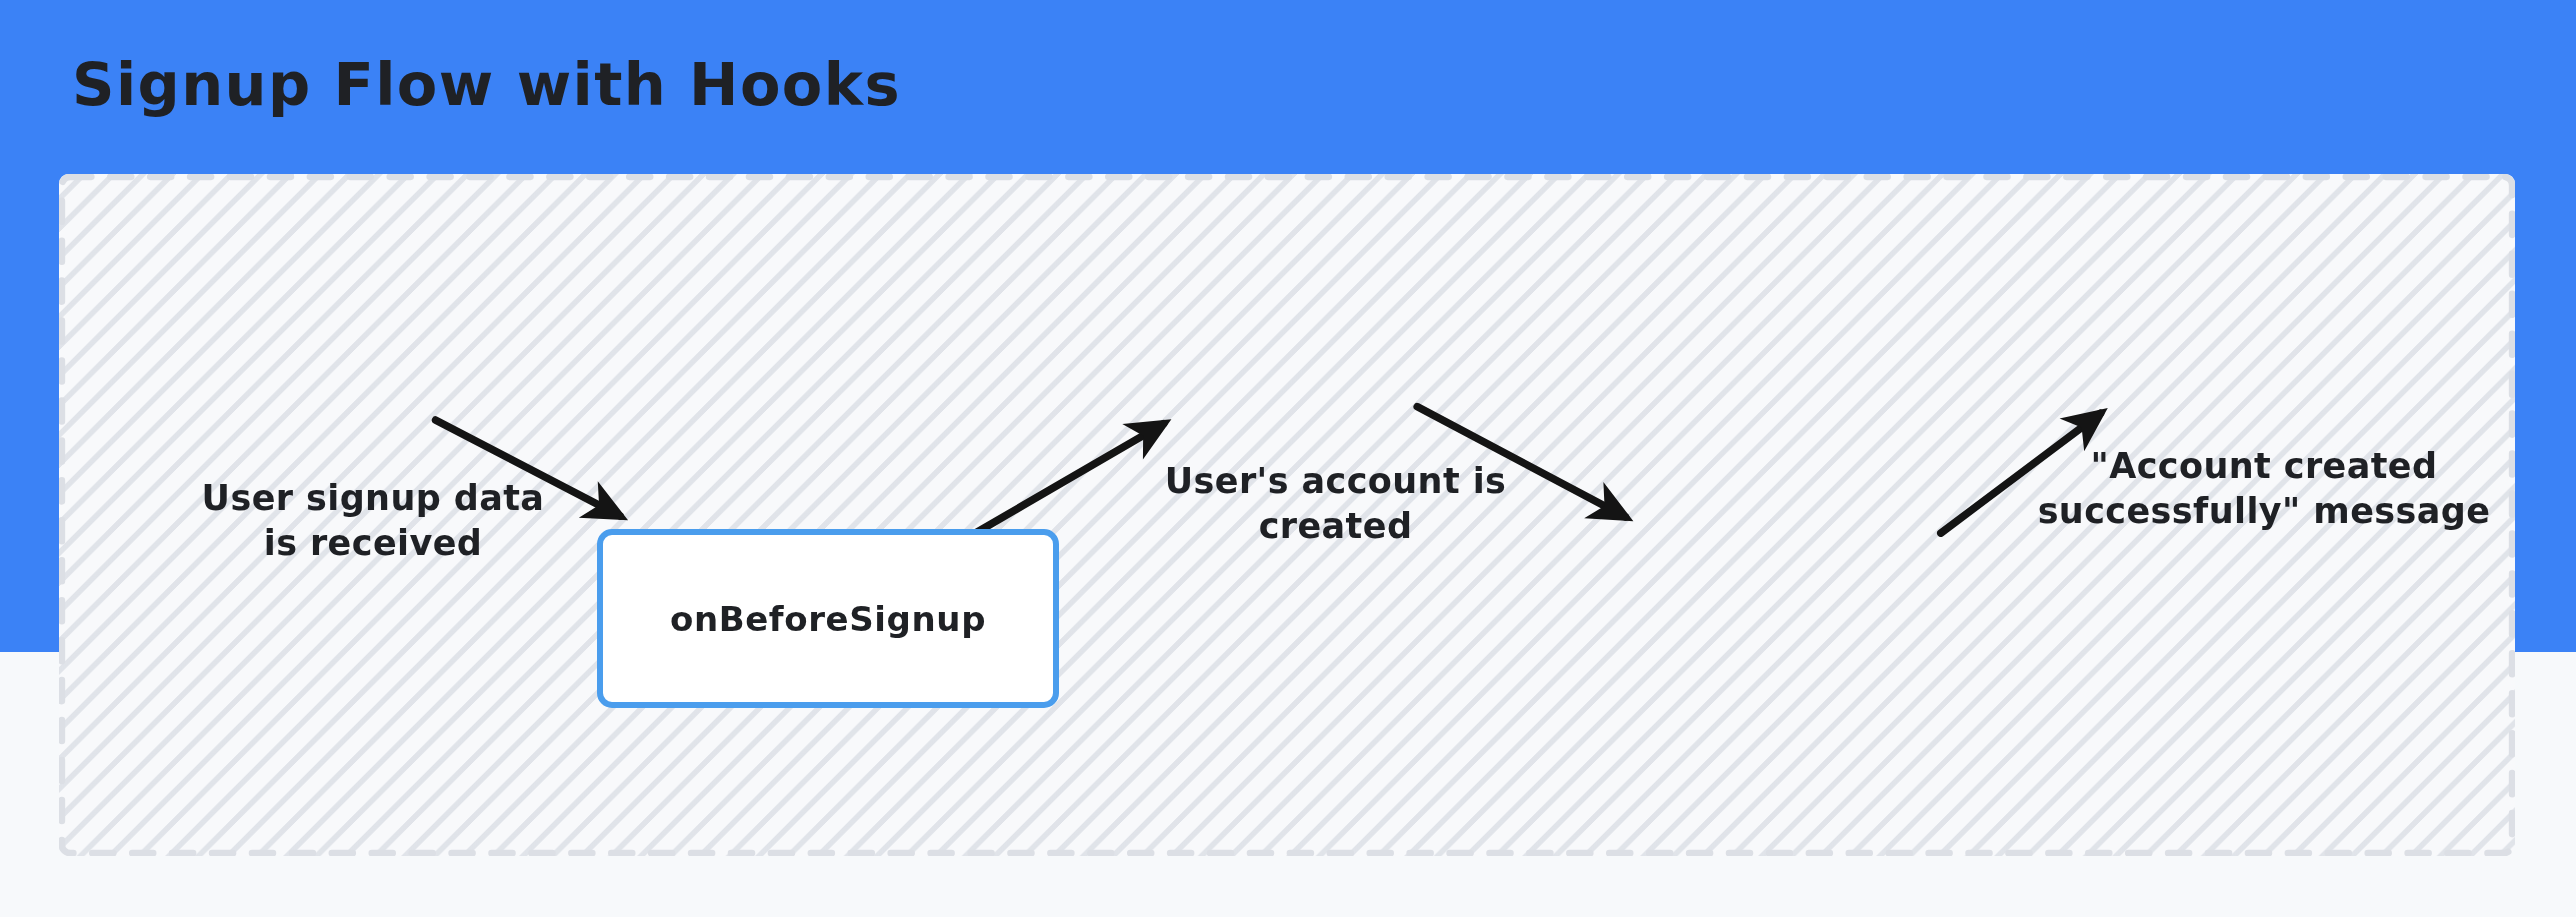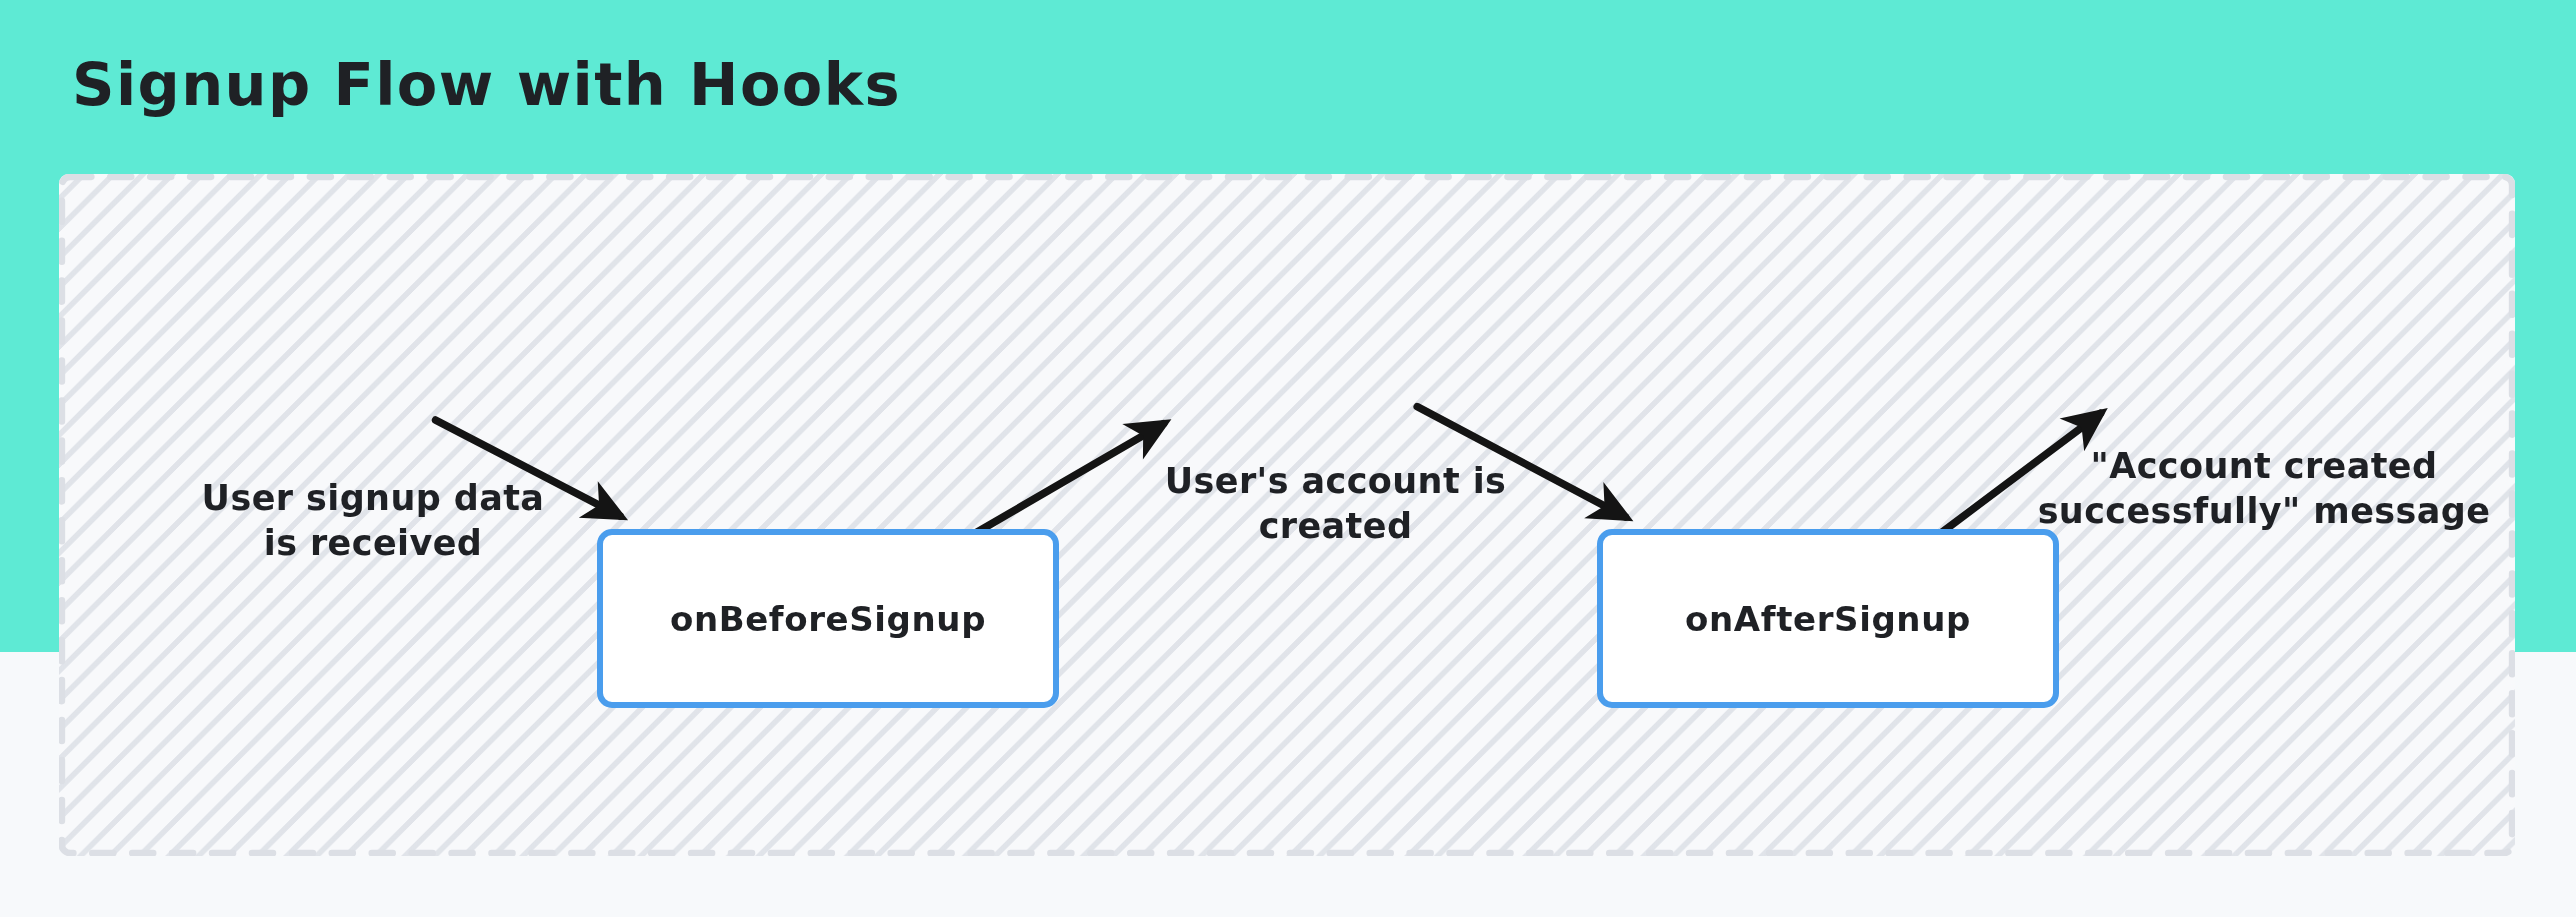--- a/index.html
+++ b/index.html
@@ -11,21 +11,21 @@
     height: 917px;
     background: #f7f9fb;
     font-family: "DejaVu Sans", sans-serif;
     overflow: hidden;
   }
 
   #page {
     position: relative;
     width: 2576px;
     height: 652px;
-    background: #5eead4;
+    background: #3b82f6;
   }
 
   
   #diagram-title {
     position: absolute;
     left: 72px;
     top: 55px;
     font-family: "DejaVu Sans", sans-serif;
     font-weight: 700;
     font-size: 59px;
@@ -174,18 +174,15 @@
 
     <line x1="1491" y1="428" x2="1710" y2="544" stroke="#141414" stroke-width="8" stroke-linecap="round" marker-end="url(#arrowhead)"></line>
 
     <line x1="2042" y1="561" x2="2210" y2="435" stroke="#141414" stroke-width="8" stroke-linecap="round" marker-end="url(#arrowhead)"></line>
   </svg>
 
   <div class="hook-node" id="node-onbeforesignup">
     <span class="hook-node-label">onBeforeSignup</span>
   </div>
 
-  <div class="hook-node" id="node-onaftersignup">
-    <span class="hook-node-label">onAfterSignup</span>
-  </div>
 
 </div>
 
 
 </body></html>

